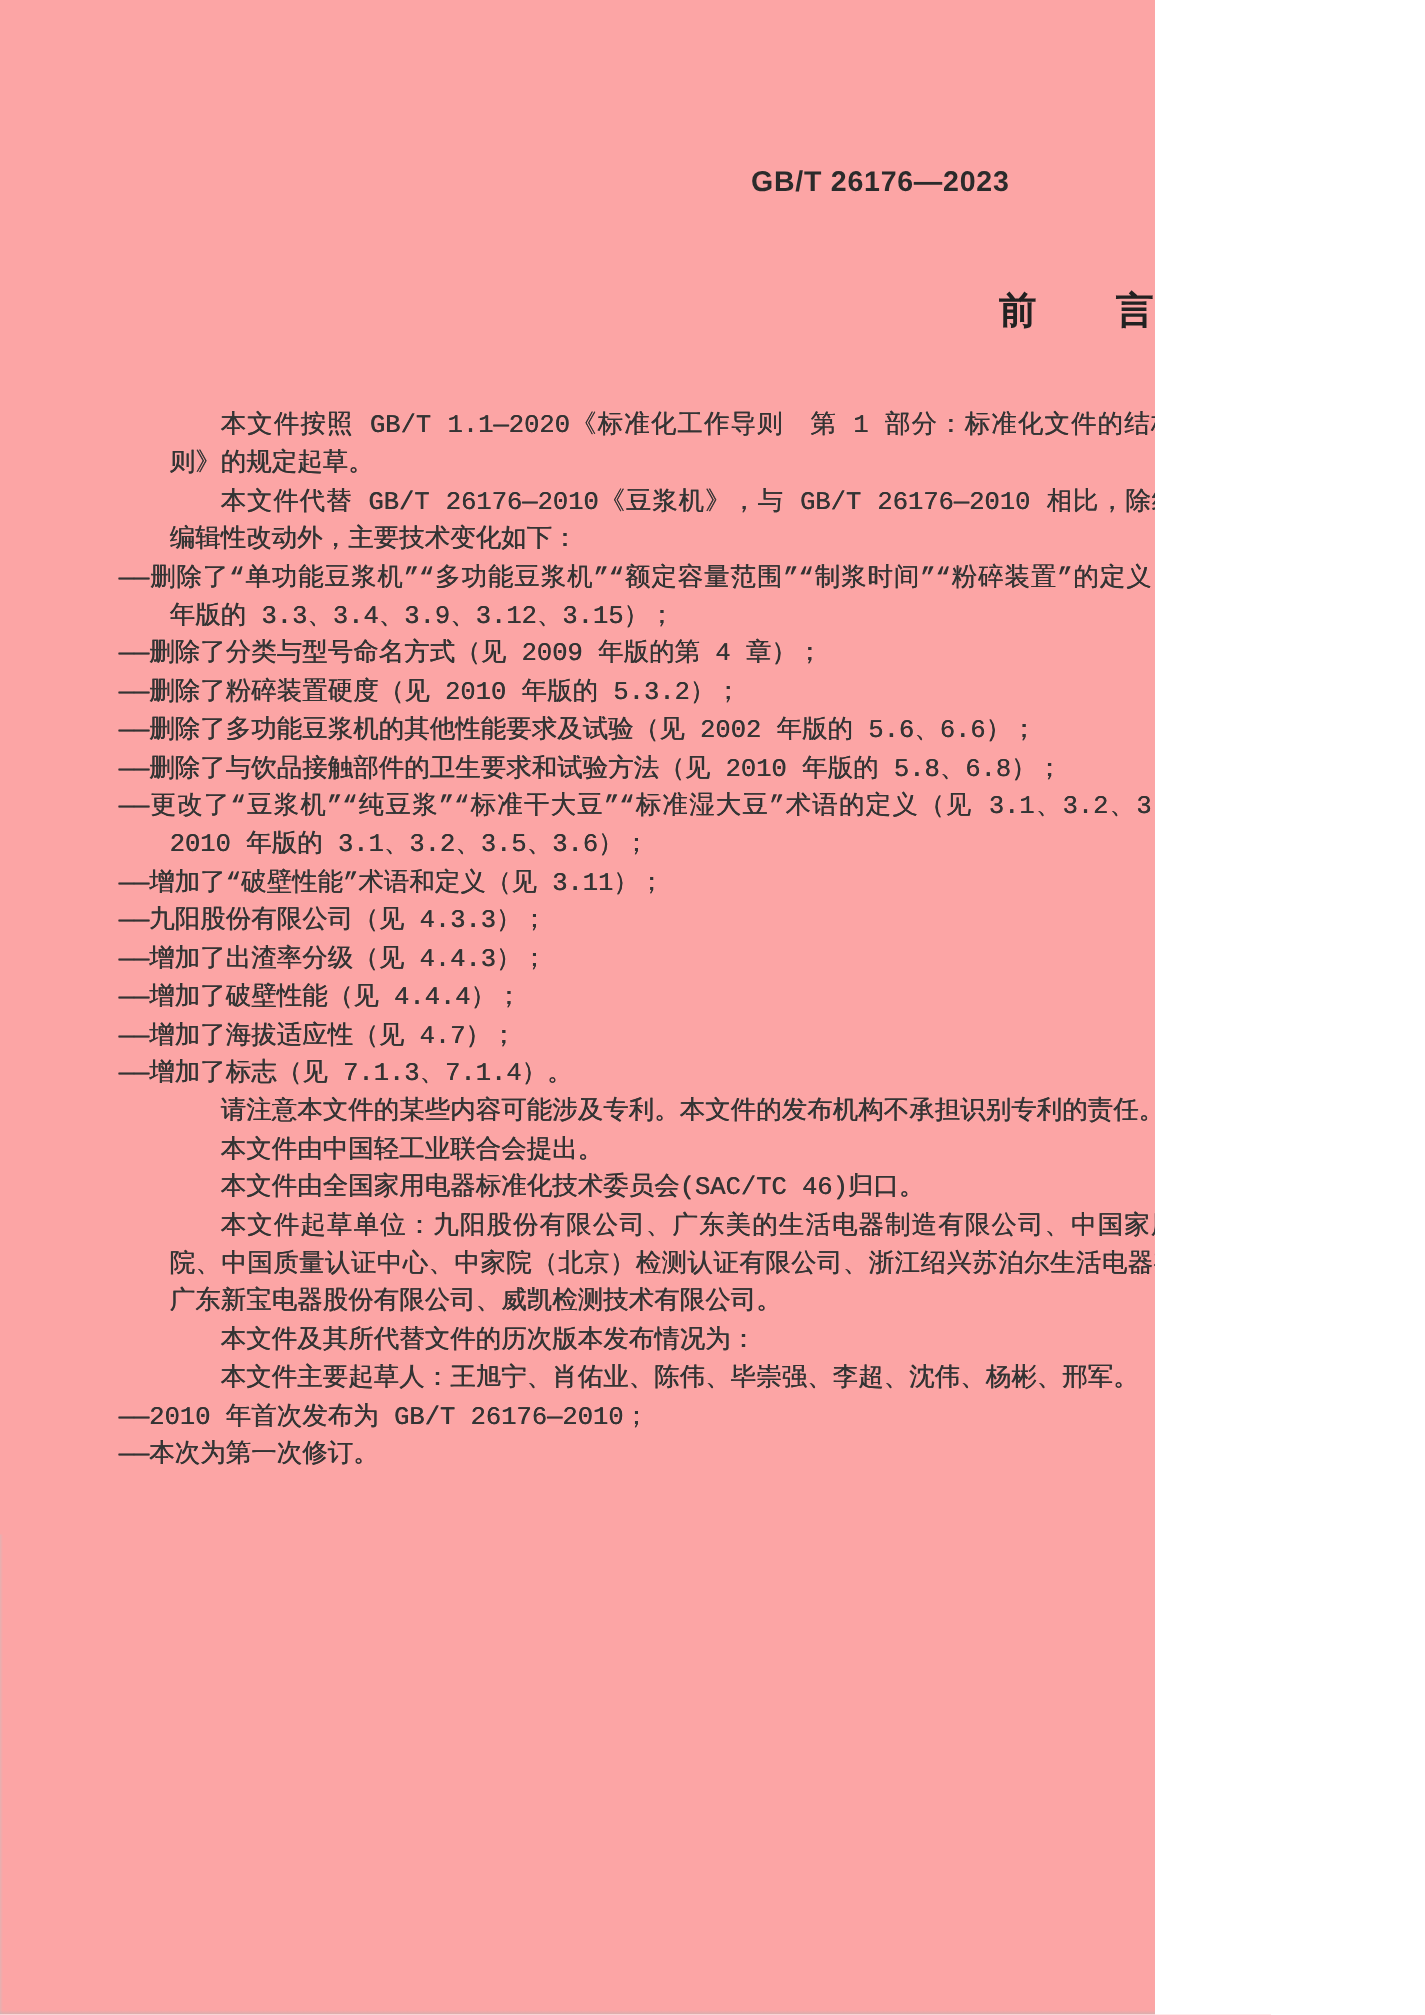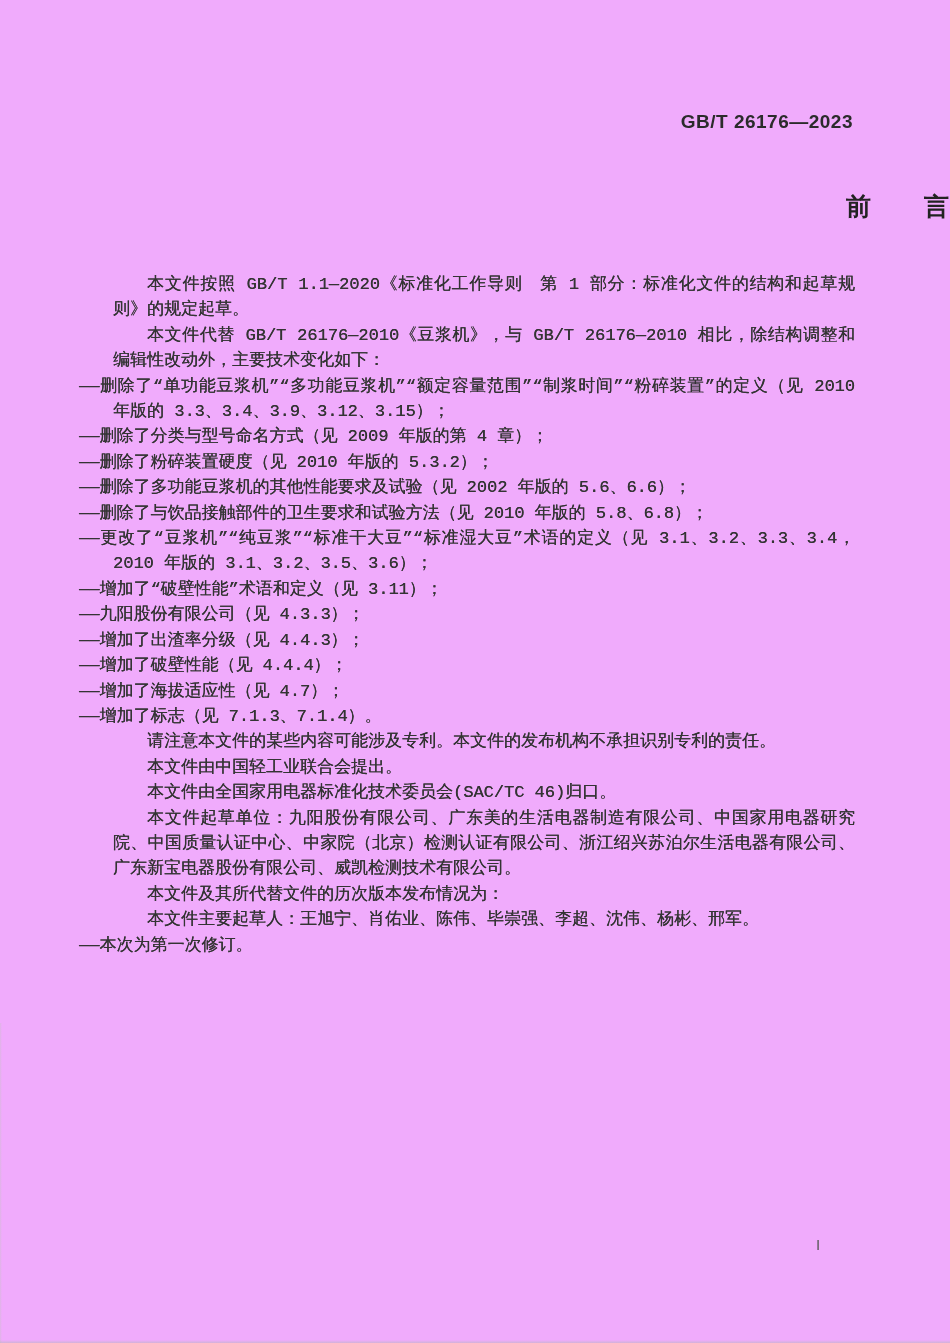--- a/index.html
+++ b/index.html
@@ -3,23 +3,23 @@
 <meta charset="utf-8">
 <style>
   html, body {
     margin: 0;
     padding: 0;
     background: #ffffff;
     font-family: "Liberation Sans", "DejaVu Sans", sans-serif;
   }
   .page {
     position: relative;
-    width: 950px;
+    width: 770px;
     height: 1343px;
-    background: #f0abfc;
+    background: #fca5a5;
     overflow: hidden;
     color: #333333;
   }
   .doc-number {
     position: absolute;
     top: 111px;
     right: 97px;
     font-size: 19px;
     font-weight: bold;
     letter-spacing: 0.5px;
@@ -108,20 +108,21 @@
     <p class="para-list">——增加了出渣率分级（见 4.4.3）；</p>
     <p class="para-list">——增加了破壁性能（见 4.4.4）；</p>
     <p class="para-list">——增加了海拔适应性（见 4.7）；</p>
     <p class="para-list">——增加了标志（见 7.1.3、7.1.4）。</p>
     <p class="para-indent">请注意本文件的某些内容可能涉及专利。本文件的发布机构不承担识别专利的责任。</p>
     <p class="para-indent">本文件由中国轻工业联合会提出。</p>
     <p class="para-indent">本文件由全国家用电器标准化技术委员会(SAC/TC 46)归口。</p>
     <p class="para-indent">本文件起草单位：九阳股份有限公司、广东美的生活电器制造有限公司、中国家用电器研究院、中国质量认证中心、中家院（北京）检测认证有限公司、浙江绍兴苏泊尔生活电器有限公司、广东新宝电器股份有限公司、威凯检测技术有限公司。</p>
     <p class="para-indent">本文件及其所代替文件的历次版本发布情况为：</p>
     <p class="para-indent">本文件主要起草人：王旭宁、肖佑业、陈伟、毕崇强、李超、沈伟、杨彬、邢军。</p>
+    <p class="para-list">——2010 年首次发布为 GB/T 26176—2010；</p>
     <p class="para-list">——本次为第一次修订。</p>
   </div>
 
   <div class="page-number">I</div>
 
   <div class="scan-edge-left"></div>
   <div class="scan-edge-bottom"></div>
 </div>
 
 </body></html>

